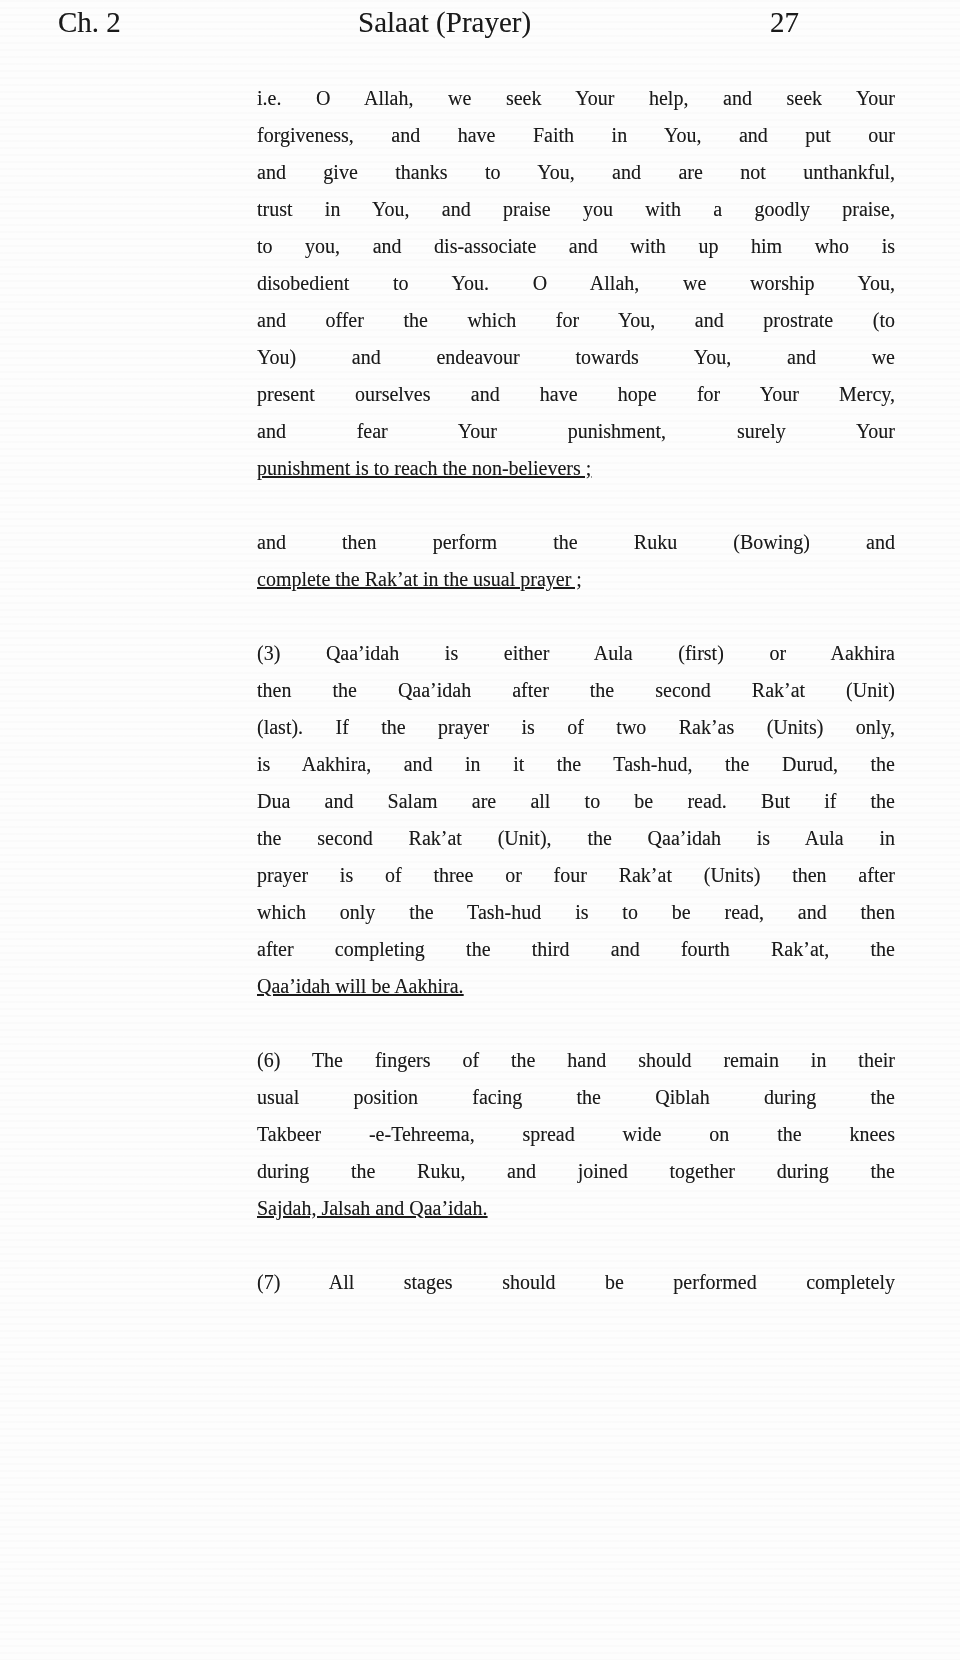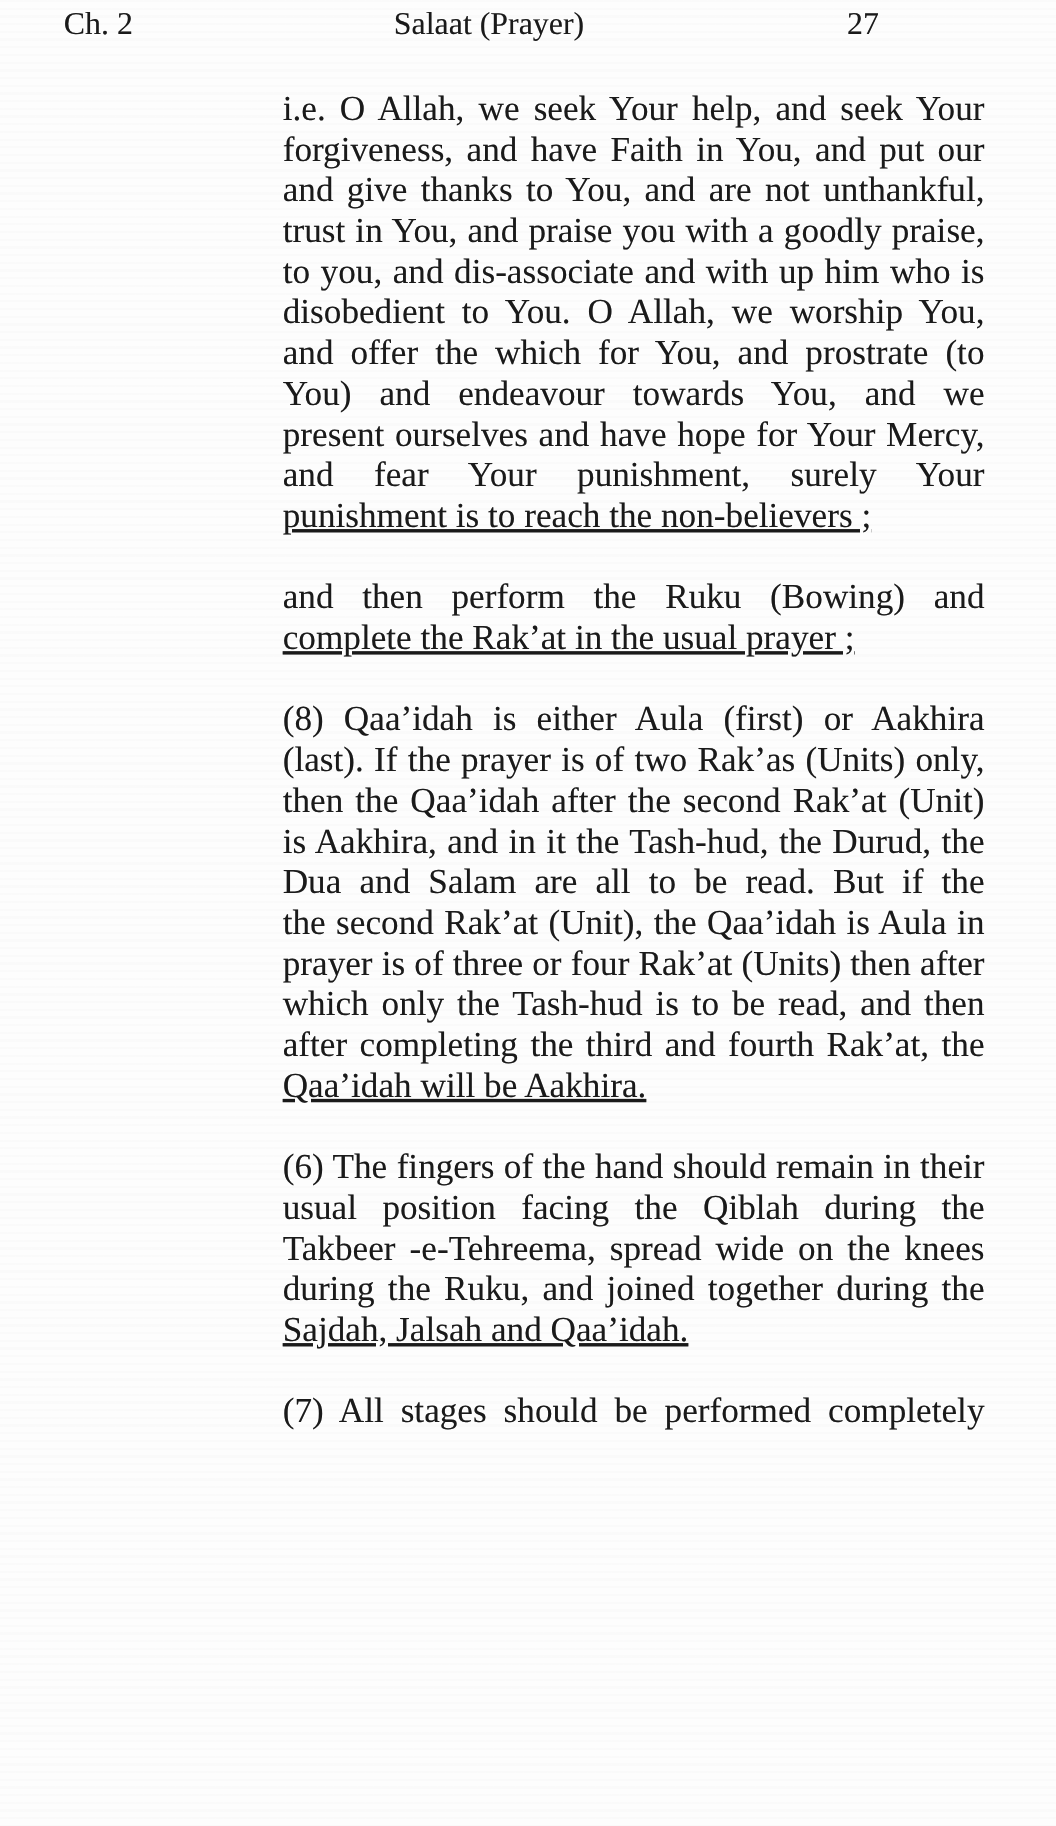--- a/index.html
+++ b/index.html
@@ -22,21 +22,21 @@
     text-shadow: 0 0 0.6px rgba(0,0,0,0.35);
   }
   .hdr-chapter { left: 58px; }
   .hdr-title   { left: 358px; }
   .hdr-page    { left: 770px; }
   .body-text {
     position: absolute;
     left: 257px;
     top: 80px;
     width: 638px;
-    font-size: 32px;
+    font-size: 20px;
     line-height: 37px;
     text-shadow: 0 0 0.6px rgba(0,0,0,0.35);
   }
   .para { margin: 0 0 37px 0; padding: 0; }
   .line { display: block; }
   .line.j { text-align: justify; text-align-last: justify; }
   .line.last { text-align: left; text-align-last: left; text-decoration: underline; }
 </style>
 </head>
 <body>
@@ -64,23 +64,23 @@
       <span class="line j">and fear Your punishment, surely Your</span>
       <span class="line last">punishment is to reach the non-believers ;</span>
     </p>
 
     <p class="para">
       <span class="line j">and then perform the Ruku (Bowing) and</span>
       <span class="line last">complete the Rak’at in the usual prayer ;</span>
     </p>
 
     <p class="para">
-      <span class="line j">(8) Qaa’idah is either Aula (first) or Aakhira</span>
+      <span class="line j">(3) Qaa’idah is either Aula (first) or Aakhira</span>
+      <span class="line j">then the Qaa’idah after the second Rak’at (Unit)</span>
       <span class="line j">(last). If the prayer is of two Rak’as (Units) only,</span>
-      <span class="line j">then the Qaa’idah after the second Rak’at (Unit)</span>
       <span class="line j">is Aakhira, and in it the Tash-hud, the Durud, the</span>
       <span class="line j">Dua and Salam are all to be read. But if the</span>
       <span class="line j">the second Rak’at (Unit), the Qaa’idah is Aula in</span>
       <span class="line j">prayer is of three or four Rak’at (Units) then after</span>
       <span class="line j">which only the Tash-hud is to be read, and then</span>
       <span class="line j">after completing the third and fourth Rak’at, the</span>
       <span class="line last">Qaa’idah will be Aakhira.</span>
     </p>
 
     <p class="para">

